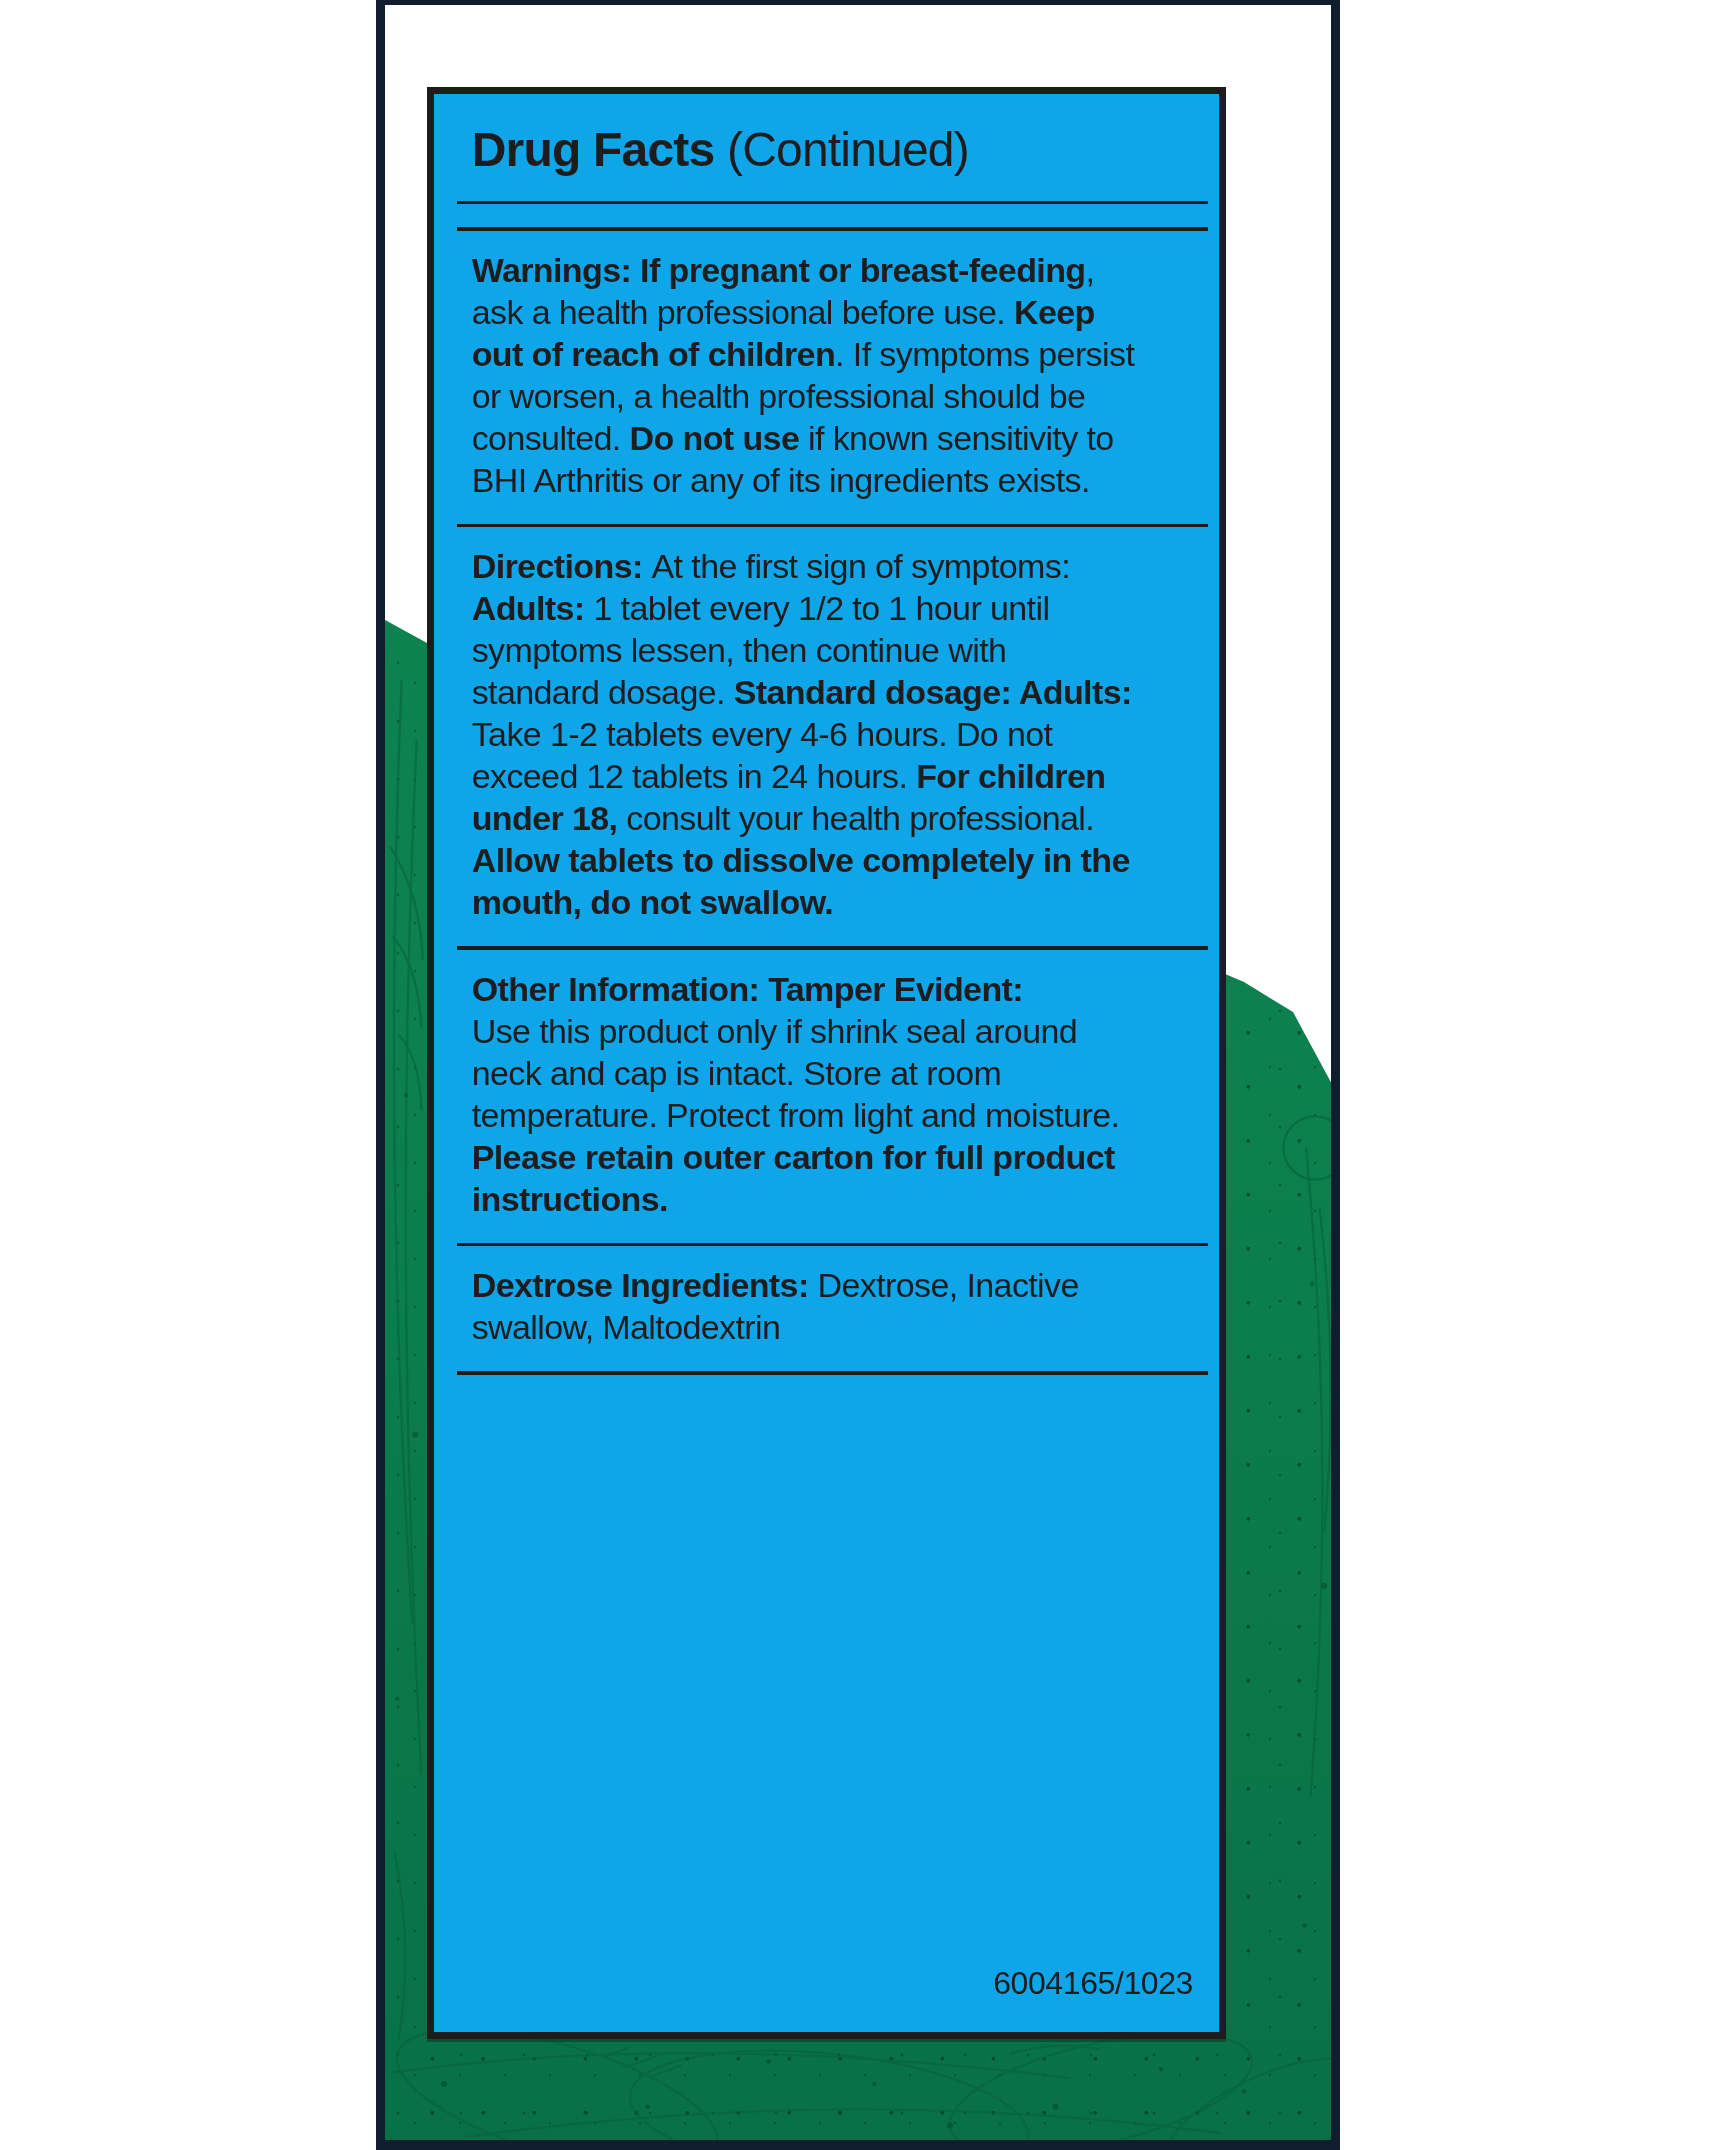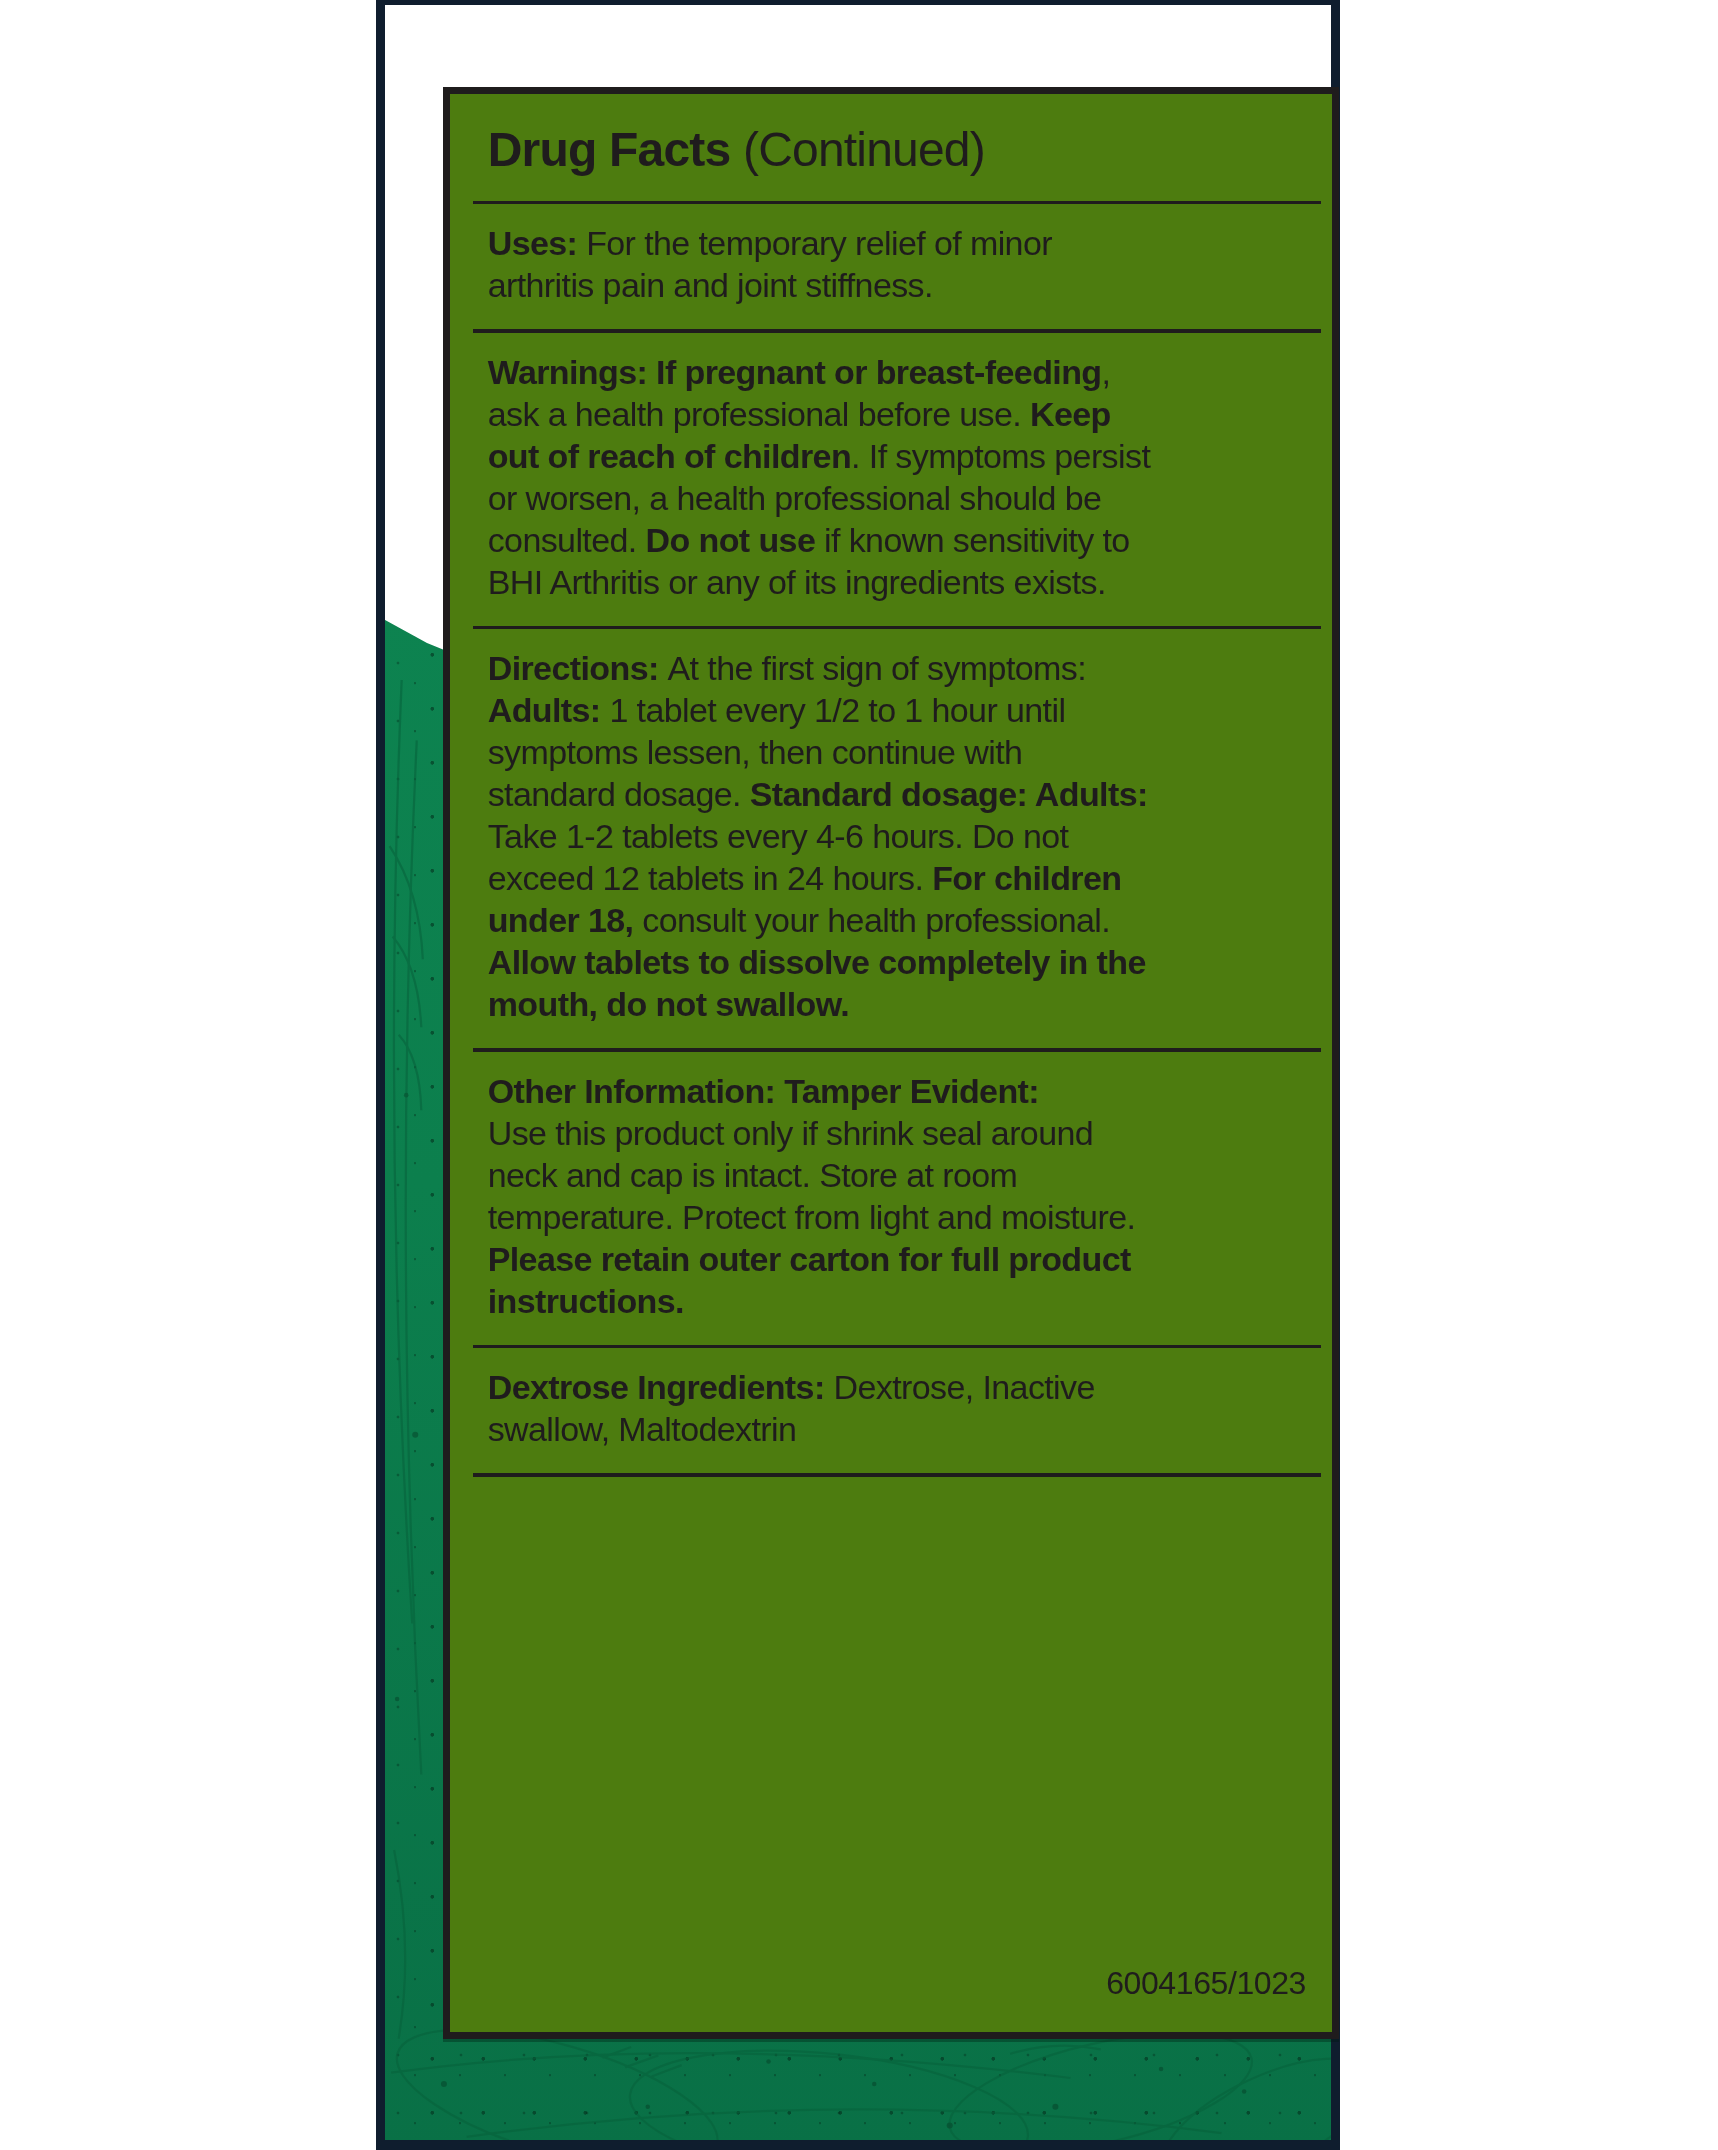--- a/index.html
+++ b/index.html
@@ -38,26 +38,25 @@
   
   .edge{position:absolute;background:var(--navy);}
   .edge-top{left:0;top:0;width:100%;height:4.5px;}
   .edge-left{left:0;top:0;width:9px;height:100%;}
   .edge-right{right:0;top:0;width:9px;height:100%;}
   .edge-bottom{left:0;bottom:0;width:100%;height:11.3px;}
   
   .box{
     position:absolute;left:51px;top:87px;
     box-sizing:border-box;
-    width:896px;height:1952px;
-    background:#4d7c0f;
+    width:799px;height:1952px;
+    background:#0ea5e9;
     border:7.6px solid var(--ink);
     box-shadow:0 3px 0 rgba(0,25,15,0.35);
     padding:27px 10.6px 0 22.7px;
-    margin-left:16px;
   }
   .title{
     margin:0;padding-left:15px;
     font-size:48px;line-height:57px;letter-spacing:-0.8px;
     font-weight:normal;
   }
   .title .b{font-weight:bold;}
   .rule{
     height:3.8px;background:var(--ink);
     margin:22.7px 0 18px 0;
@@ -123,21 +122,20 @@
     <div class="edge edge-top"></div>
     <div class="edge edge-left"></div>
     <div class="edge edge-right"></div>
     <div class="edge edge-bottom"></div>
 
     <div class="box">
       <h1 class="title"><span class="b">Drug Facts</span><span> (Continued)</span></h1>
 
       <div>
           <div class="rule"></div>
-          <p class="para"><span class="b">Uses: </span><span class="r">For the temporary relief of minor</span><br><span class="r">arthritis pain and joint stiffness.</span></p>
           <div class="rule"></div>
           <p class="para"><span class="b">Warnings: If pregnant or breast-feeding</span><span class="r">,</span><br><span class="r">ask a health professional before use. </span><span class="b">Keep</span><br><span class="b">out of reach of children</span><span class="r">. If symptoms persist</span><br><span class="r">or worsen, a health professional should be</span><br><span class="r">consulted. </span><span class="b">Do not use</span><span class="r"> if known sensitivity to</span><br><span class="r">BHI Arthritis or any of its ingredients exists.</span></p>
           <div class="rule"></div>
           <p class="para"><span class="b">Directions: </span><span class="r">At the first sign of symptoms:</span><br><span class="b">Adults: </span><span class="r">1 tablet every 1/2 to 1 hour until</span><br><span class="r">symptoms lessen, then continue with</span><br><span class="r">standard dosage. </span><span class="b">Standard dosage: Adults:</span><br><span class="r">Take 1-2 tablets every 4-6 hours. Do not</span><br><span class="r">exceed 12 tablets in 24 hours. </span><span class="b">For children</span><br><span class="b">under 18,</span><span class="r"> consult your health professional.</span><br><span class="b">Allow tablets to dissolve completely in the</span><br><span class="b">mouth, do not swallow.</span></p>
           <div class="rule"></div>
           <p class="para"><span class="b">Other Information: Tamper Evident:</span><br><span class="r">Use this product only if shrink seal around</span><br><span class="r">neck and cap is intact. Store at room</span><br><span class="r">temperature. Protect from light and moisture.</span><br><span class="b">Please retain outer carton for full product</span><br><span class="b">instructions.</span></p>
           <div class="rule"></div>
           <p class="para"><span class="b">Dextrose Ingredients: </span><span class="r">Dextrose, Inactive</span><br><span class="r">swallow, Maltodextrin</span></p>
           <div class="rule"></div>
         </div>

